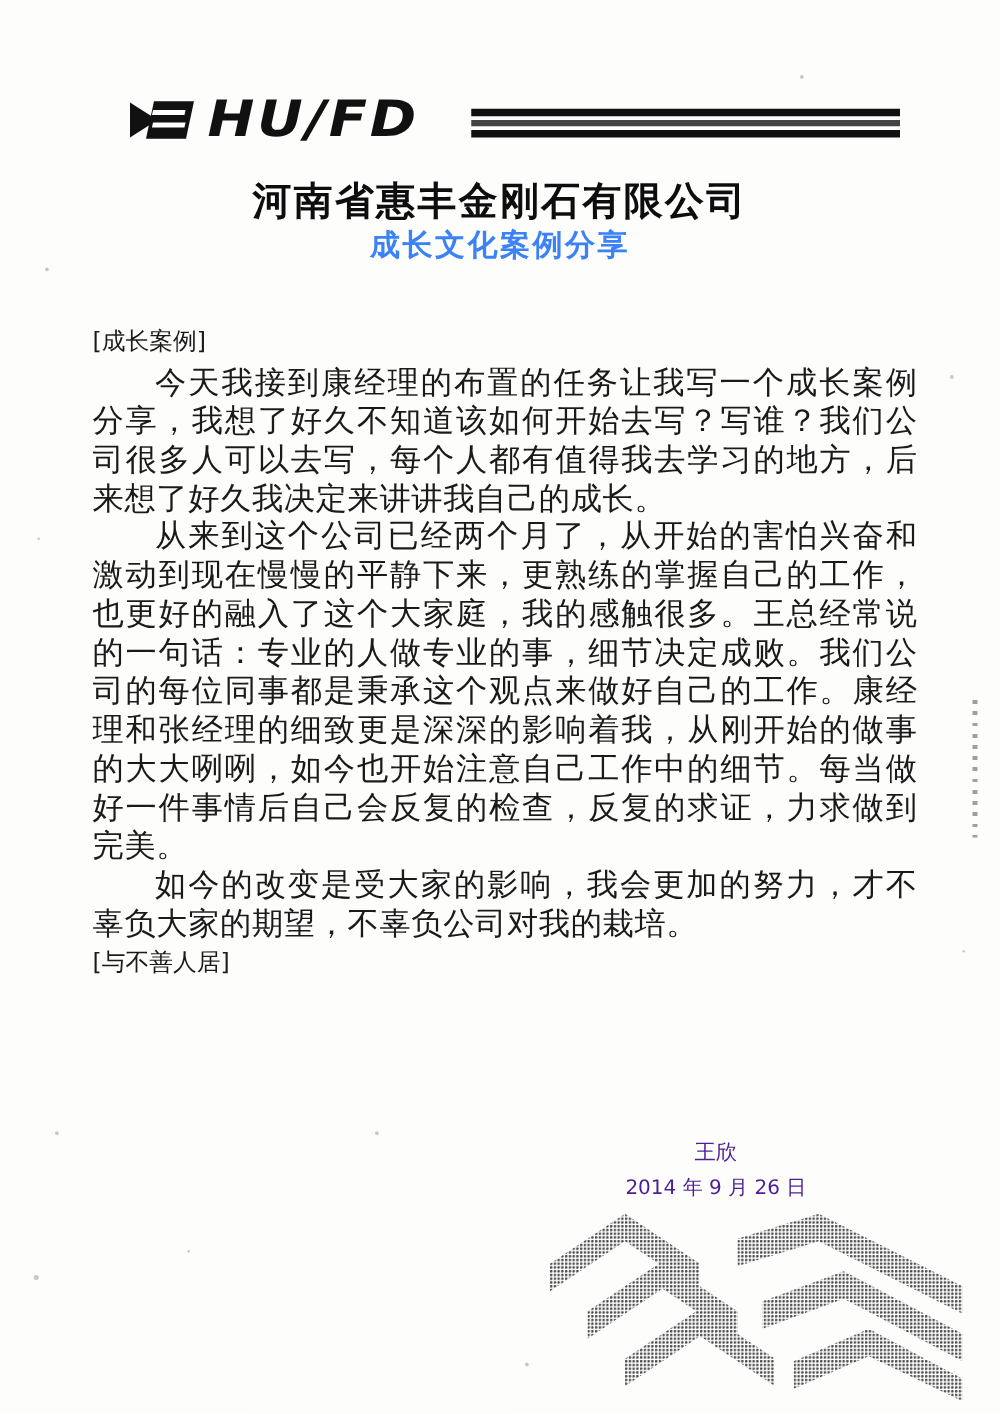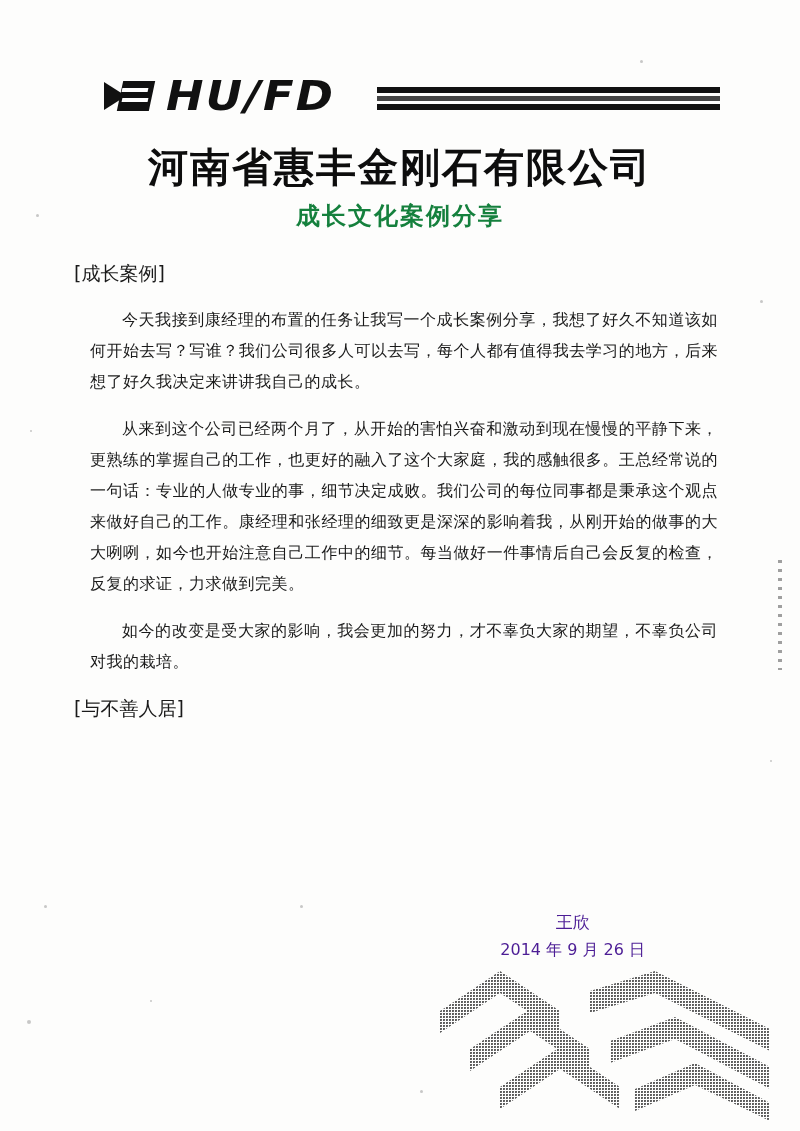--- a/index.html
+++ b/index.html
@@ -104,53 +104,53 @@
   .logo-bars span:nth-child(3) { width: 100%; }
 
   
   .title-main {
     position: absolute;
     left: 0; right: 0;
     top: 140px;
     text-align: center;
     font-family: "DejaVu Sans", sans-serif;
     font-weight: bold;
-    font-size: 40px;
+    font-size: 31px;
     letter-spacing: 2px;
     color: #0d0d0d;
   }
   .title-sub {
     position: absolute;
     left: 0; right: 0;
-    top: 200px;
+    top: 180px;
     text-align: center;
     font-family: "DejaVu Sans", sans-serif;
     font-weight: bold;
     font-size: 24px;
     letter-spacing: 2px;
-    color: #15803d;
+    color: #3b82f6;
   }
 
   
   .body-wrap {
     position: absolute;
     left: 74px;
     top: 258px;
     width: 660px;
     color: #1a1a1a;
     font-family: "DejaVu Sans", sans-serif;
   }
   .sec-label {
     font-size: 19px;
     line-height: 30px;
     margin: 0 0 2px 0;
   }
   p.para {
-    margin: 16px;
-    font-size: 16px;
+    margin: 0;
+    font-size: 25px;
     line-height: 31px;
     text-align: justify;
     text-indent: 2em;
     letter-spacing: .5px;
   }
   p.para + p.para { margin-top: 0; font-family: Liberation Serif, serif; }
 
   
   .sign {
     position: absolute;

